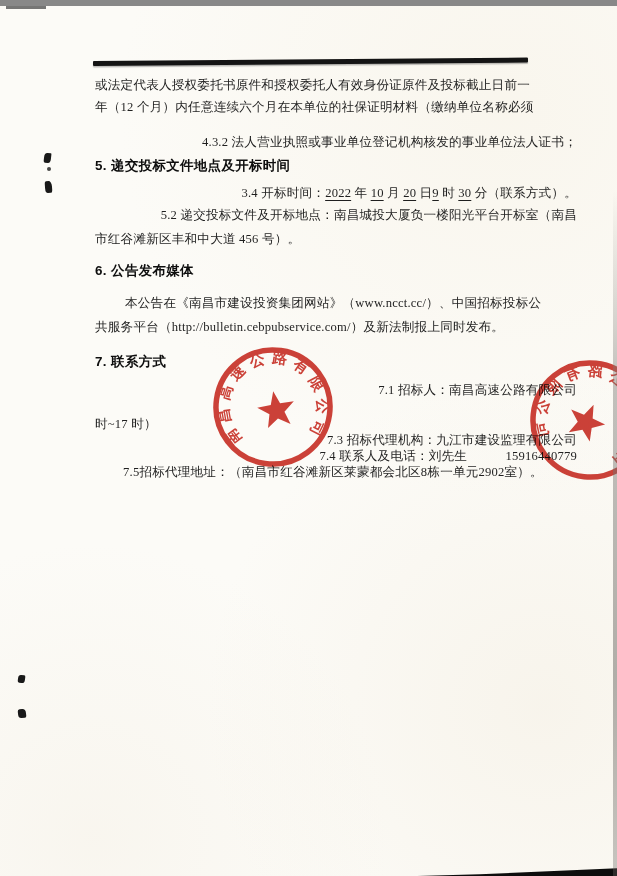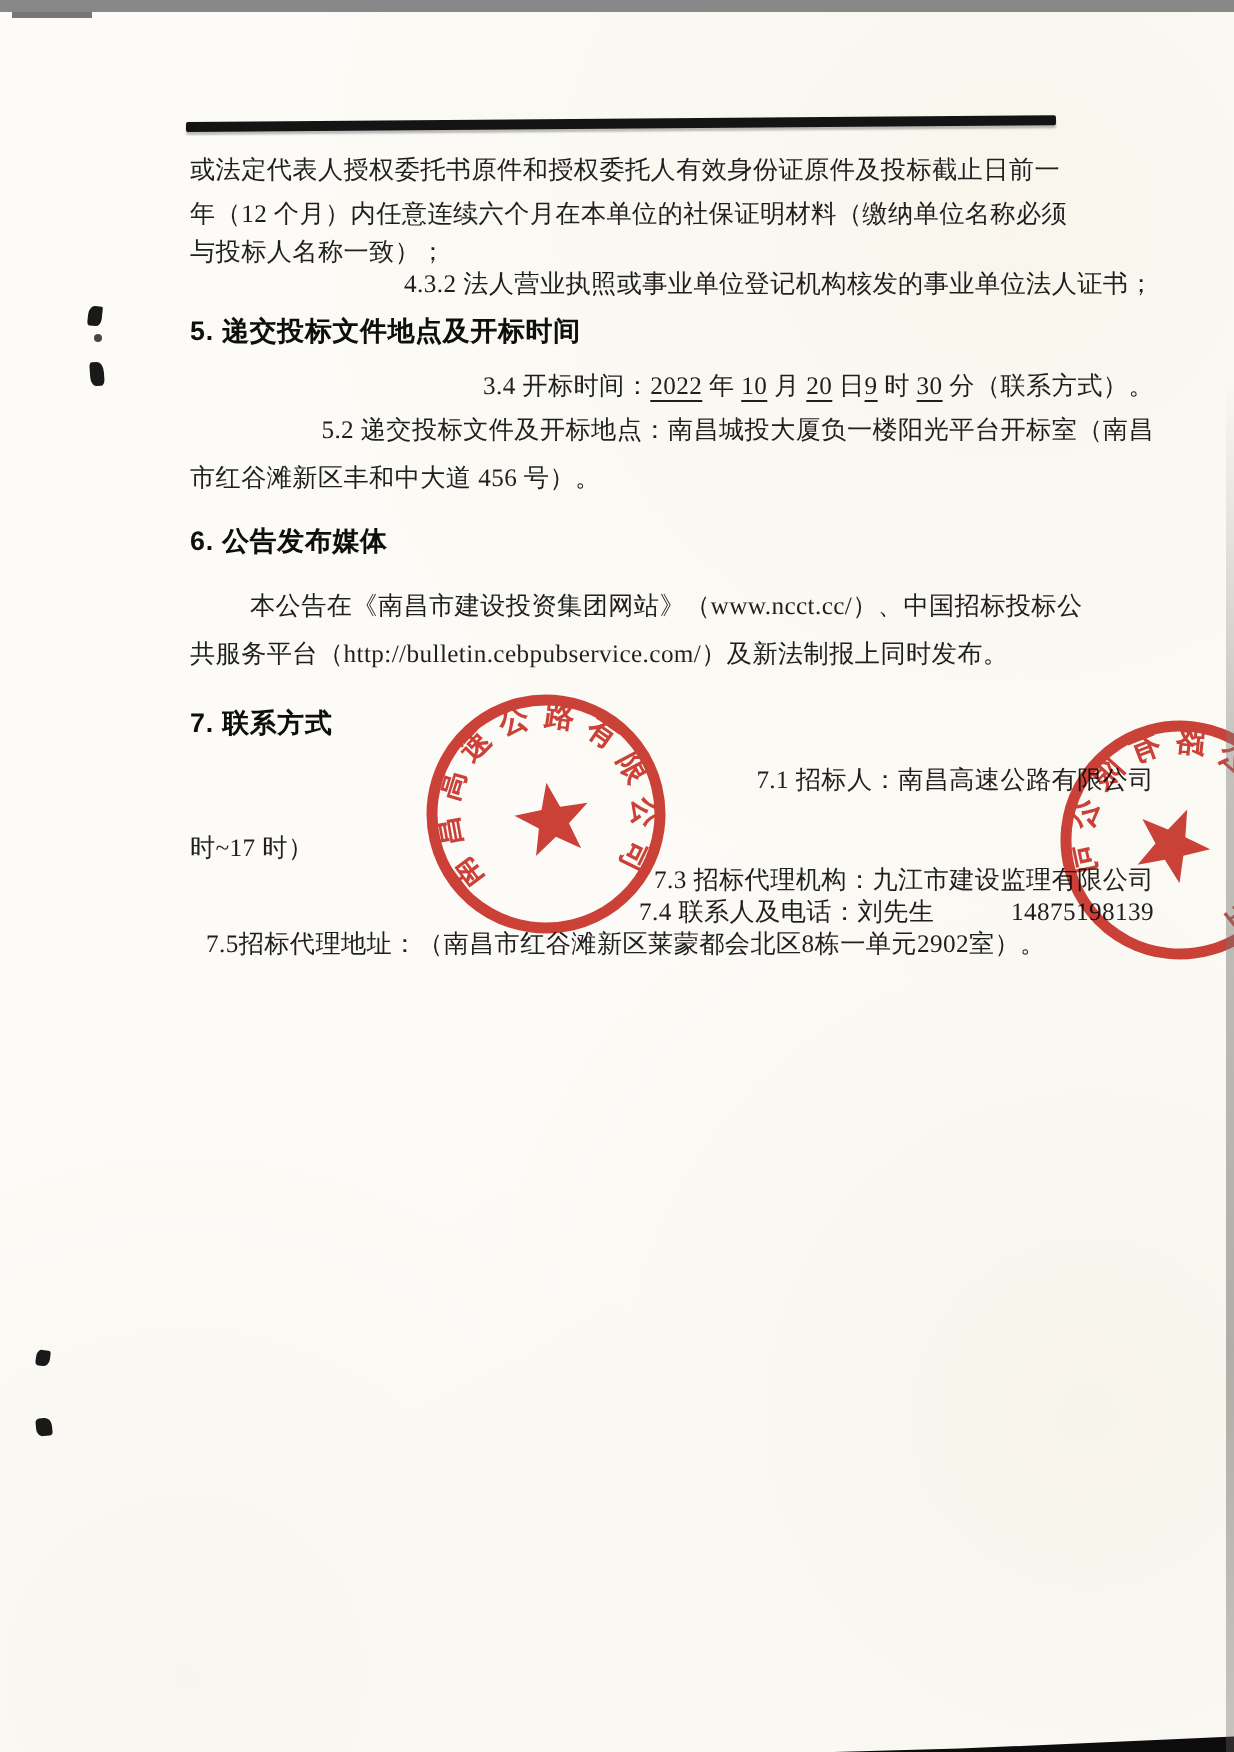--- a/index.html
+++ b/index.html
@@ -14,21 +14,21 @@
     font-family:"Liberation Serif","DejaVu Serif",serif;
     color:#1f1f1f;
   }
   .line {
     position:absolute; left:95px; width:460px;
     font-size:12.6px; line-height:17px; letter-spacing:.2px;
     white-space:nowrap;
   }
   .ind { padding-left:22px;text-align:right; }
   .ind2 { padding-left:30px; }
-  .ind-sm { padding-left:8px; }
+  .ind-sm { padding-left:8px;text-align:center; }
   .h {
     position:absolute; left:95px;
     font-family:"Liberation Sans","DejaVu Sans",sans-serif;
     font-weight:700; font-size:13.4px; color:#0e0e0e;
     letter-spacing:.4px; white-space:nowrap;
   }
   .u { text-decoration:underline; text-underline-offset:2.5px; }
   .topbar {
     position:absolute; left:93px; top:55px; width:435px; height:4.5px;
     background:#141414; transform:rotate(-0.45deg); transform-origin:left center;
@@ -59,42 +59,41 @@
 </head>
 <body>
 
 <div class="page">
 
   <div class="corner-mark"></div>
   <div class="topbar"></div>
 
   <div class="line" style="top:71px">或法定代表人授权委托书原件和授权委托人有效身份证原件及投标截止日前一</div>
   <div class="line" style="top:93px">年（12 个月）内任意连续六个月在本单位的社保证明材料（缴纳单位名称必须</div>
-  <div class="line" style="top:112px">与投标人名称一致）；</div>
 
   <div class="line ind" style="top:128px">4.3.2 法人营业执照或事业单位登记机构核发的事业单位法人证书；</div>
 
   <div class="h" style="top:151px">5. 递交投标文件地点及开标时间</div>
 
   <div class="line ind" style="top:179px">
     <span>3.4 开标时间：</span><span class="u">2022</span><span> 年 </span><span class="u">10</span><span> 月 </span><span class="u">20</span><span> 日</span><span class="u">9</span><span> 时 </span><span class="u">30</span><span> 分（联系方式）。</span>
   </div>
 
   <div class="line ind" style="top:201px">5.2 递交投标文件及开标地点：南昌城投大厦负一楼阳光平台开标室（南昌</div>
   <div class="line" style="top:225px">市红谷滩新区丰和中大道 456 号）。</div>
 
   <div class="h" style="top:256px">6. 公告发布媒体</div>
   <div class="line ind2" style="top:289px">本公告在《南昌市建设投资集团网站》（www.ncct.cc/）、中国招标投标公</div>
   <div class="line" style="top:313px">共服务平台（http://bulletin.cebpubservice.com/）及新法制报上同时发布。</div>
 
   <div class="h" style="top:347px">7. 联系方式</div>
   <div class="line ind" style="top:376px">7.1 招标人：南昌高速公路有限公司</div>
   <div class="line" style="top:410px">时~17 时）</div>
   <div class="line ind" style="top:426px">7.3 招标代理机构：九江市建设监理有限公司</div>
-  <div class="line ind" style="top:442px">7.4 联系人及电话：刘先生　　　14875198139</div>
+  <div class="line ind" style="top:442px">7.4 联系人及电话：刘先生　　　15916440779</div>
   <div class="line ind-sm" style="top:458px">7.5招标代理地址：（南昌市红谷滩新区莱蒙都会北区8栋一单元2902室）。</div>
 
   <svg id="seal1" class="seal" style="left:203px; top:331px;" width="140" height="140" viewBox="-70 -70 140 140">
       <g transform="rotate(8)" fill="#c8281e">
         <circle r="57" fill="none" stroke="#c8281e" stroke-width="5.5"></circle>
         <polygon points="-2.0,-15.5 6.5,-4.6 19.8,-8.5 12.0,3.0 19.8,14.5 6.5,10.6 -2.0,21.5 -2.5,7.7 -15.5,3.0 -2.5,-1.7"></polygon>
         <text transform="translate(-31.5,31.5) rotate(-135)" text-anchor="middle" font-size="15" font-weight="bold" font-family="&quot;Liberation Sans&quot;,sans-serif">南</text>
         <text transform="translate(-42.3,13.8) rotate(-108)" text-anchor="middle" font-size="15" font-weight="bold" font-family="&quot;Liberation Sans&quot;,sans-serif">昌</text>
         <text transform="translate(-44.0,-7.0) rotate(-81)" text-anchor="middle" font-size="15" font-weight="bold" font-family="&quot;Liberation Sans&quot;,sans-serif">高</text>
         <text transform="translate(-36.0,-26.2) rotate(-54)" text-anchor="middle" font-size="15" font-weight="bold" font-family="&quot;Liberation Sans&quot;,sans-serif">速</text>

